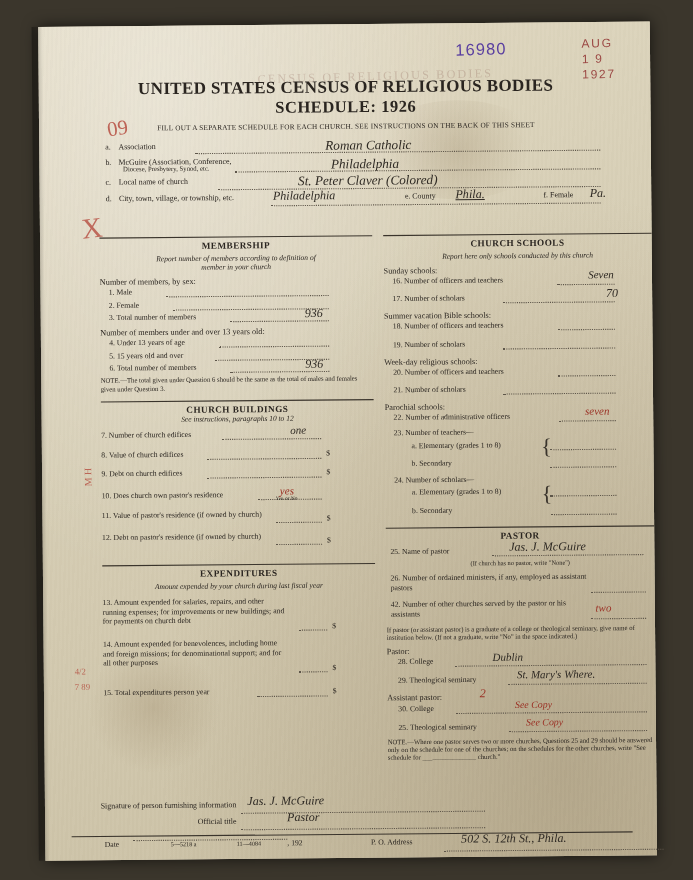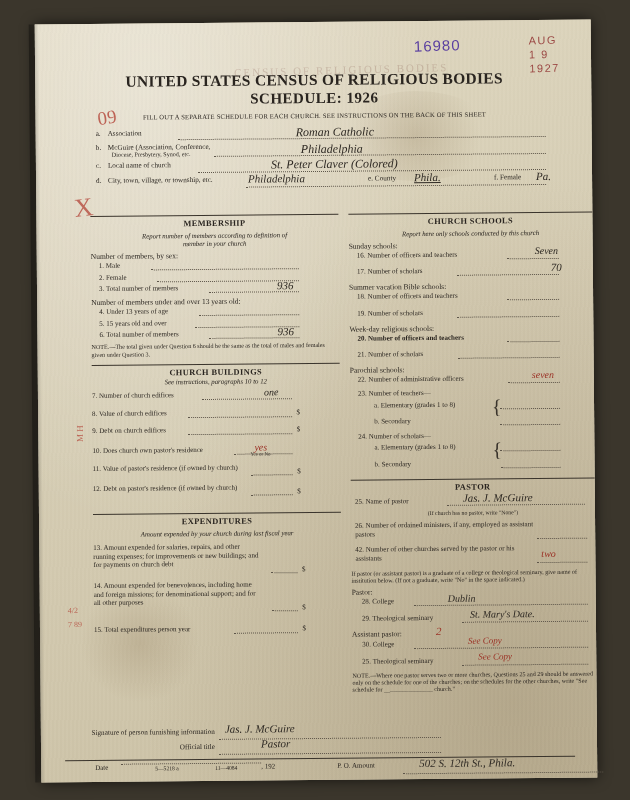--- a/index.html
+++ b/index.html
@@ -326,21 +326,21 @@
         <span class="txt" style="left:8px;"><span>18.</span> <span>Number of officers and teachers</span></span>
         <span class="leader" style="left:158px;right:34px;"></span>
       </div>
       <div class="line" style="margin-top:5px;">
         <span class="txt" style="left:8px;"><span>19.</span> <span>Number of scholars</span></span>
         <span class="leader" style="left:108px;right:34px;"></span>
       </div>
 
       <div style="margin-top:4px;">Week-day religious schools:</div>
       <div class="line">
-        <span class="txt" style="left:8px;font-weight:bold;"><span>20.</span> <span>Number of officers and teachers</span></span>
+        <span class="txt" style="left:8px;"><span>20.</span> <span>Number of officers and teachers</span></span>
         <span class="leader" style="left:158px;right:34px;"></span>
       </div>
       <div class="line" style="margin-top:5px;">
         <span class="txt" style="left:8px;"><span>21.</span> <span>Number of scholars</span></span>
         <span class="leader" style="left:108px;right:34px;"></span>
       </div>
 
       <div style="margin-top:4px;">Parochial schools:</div>
       <div class="line">
         <span class="txt" style="left:8px;"><span>22.</span> <span>Number of administrative officers</span></span>
@@ -395,21 +395,21 @@
 
       <div style="margin-top:3px;">Pastor:</div>
       <div class="line">
         <span class="txt" style="left:10px;"><span>28.</span> <span>College</span></span>
         <span class="leader" style="left:62px;right:8px;"></span>
         <span class="hand" style="left:96px;top:-4px;font-size:10px;">Dublin</span>
       </div>
       <div class="line" style="margin-top:5px;">
         <span class="txt" style="left:10px;"><span>29.</span> <span>Theological seminary</span></span>
         <span class="leader" style="left:110px;right:8px;"></span>
-        <span class="hand" style="left:118px;top:-4px;font-size:10px;">St. Mary's Date.</span>
+        <span class="hand" style="left:118px;top:-4px;font-size:10px;">St. Mary's Where.</span>
       </div>
 
       <div style="margin-top:4px;position:relative;height:11px;">
         <span>Assistant pastor:</span>
         <span class="hand red" style="left:84px;top:-4px;font-size:11px;">2</span>
       </div>
       <div class="line">
         <span class="txt" style="left:10px;"><span>30.</span> <span>College</span></span>
         <span class="leader" style="left:62px;right:8px;"></span>
         <span class="hand red" style="left:116px;top:-4px;font-size:9px;">See Copy</span>
@@ -437,19 +437,19 @@
     </div>
 
     <div class="footline"></div>
     <div class="foot">Date</div>
     <div style="position:absolute;left:56px;top:726px;width:140px;border-bottom:1px dotted #5e564a;"></div>
     <div style="position:absolute;left:196px;top:726px;font-size:7px;">, 192</div>
     <div class="footsmall">5—5218 a</div>
     <div class="footsmall" style="left:150px;">11—4084</div>
 
     <div class="footpo">
-      <span>P. O. Amount</span>
+      <span>P. O. Address</span>
       <span style="position:absolute;left:66px;top:12px;width:200px;border-bottom:1px dotted #5e564a;"></span>
       <span class="hand" style="left:82px;top:-4px;font-size:11px;">502 S. 12th St., Phila.</span>
     </div>
 
   </div>
 </div>
 
 </body></html>

